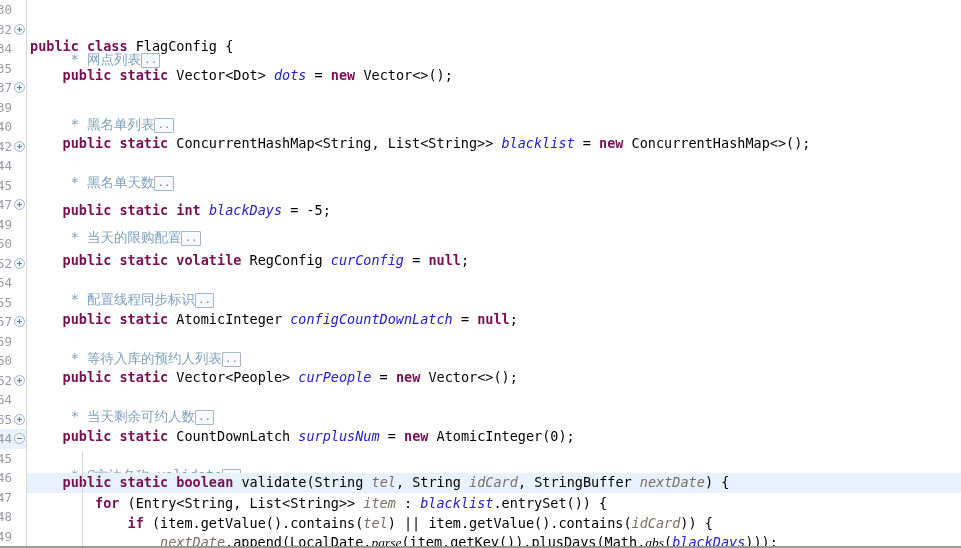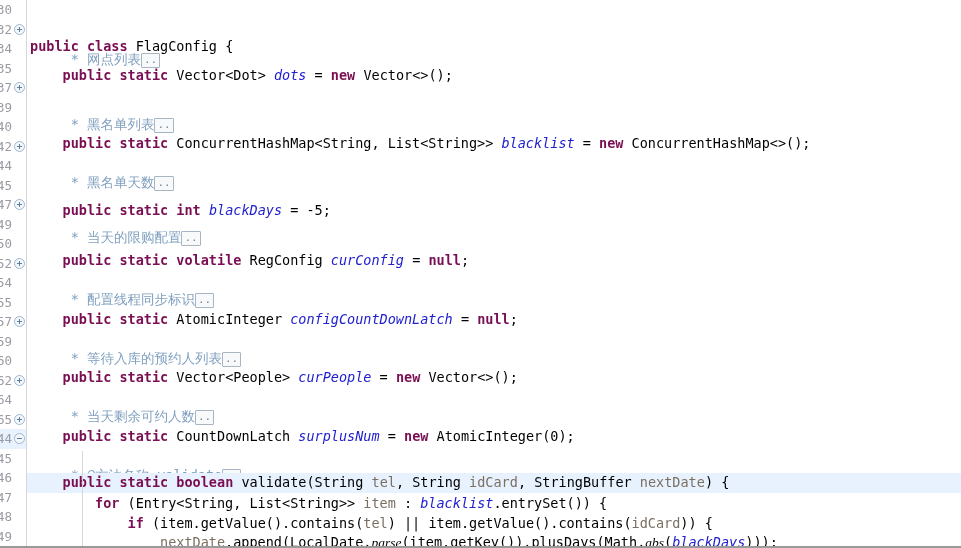--- a/index.html
+++ b/index.html
@@ -111,21 +111,21 @@
     background: #e8f2fe;
   }
   .hl-current-gutter {
     background: #e8f2fe;
   }
 
   
   .kw   { color: #7a0e52; font-weight: bold; }          
   .type { color: #000000; }                              
   .fld  { color: #2020d0; font-style: italic; }          
-  .param{ color: #7b6f62; }                              
+  .param{ color: #7b6f62; font-style: italic; }                              
   .cm   { color: #7f9fbf; }                              
   .cmstar { color: #7f9fbf; }
   .cmtag  { color: #7f9fbf; }
   .punct{ color: #000000; }
   .mth  { color: #000000; }
   .sm   { color: #000000; font-style: italic; font-family: Liberation Serif, serif; }          
 
   
   .foldbox {
     display: inline-block;

